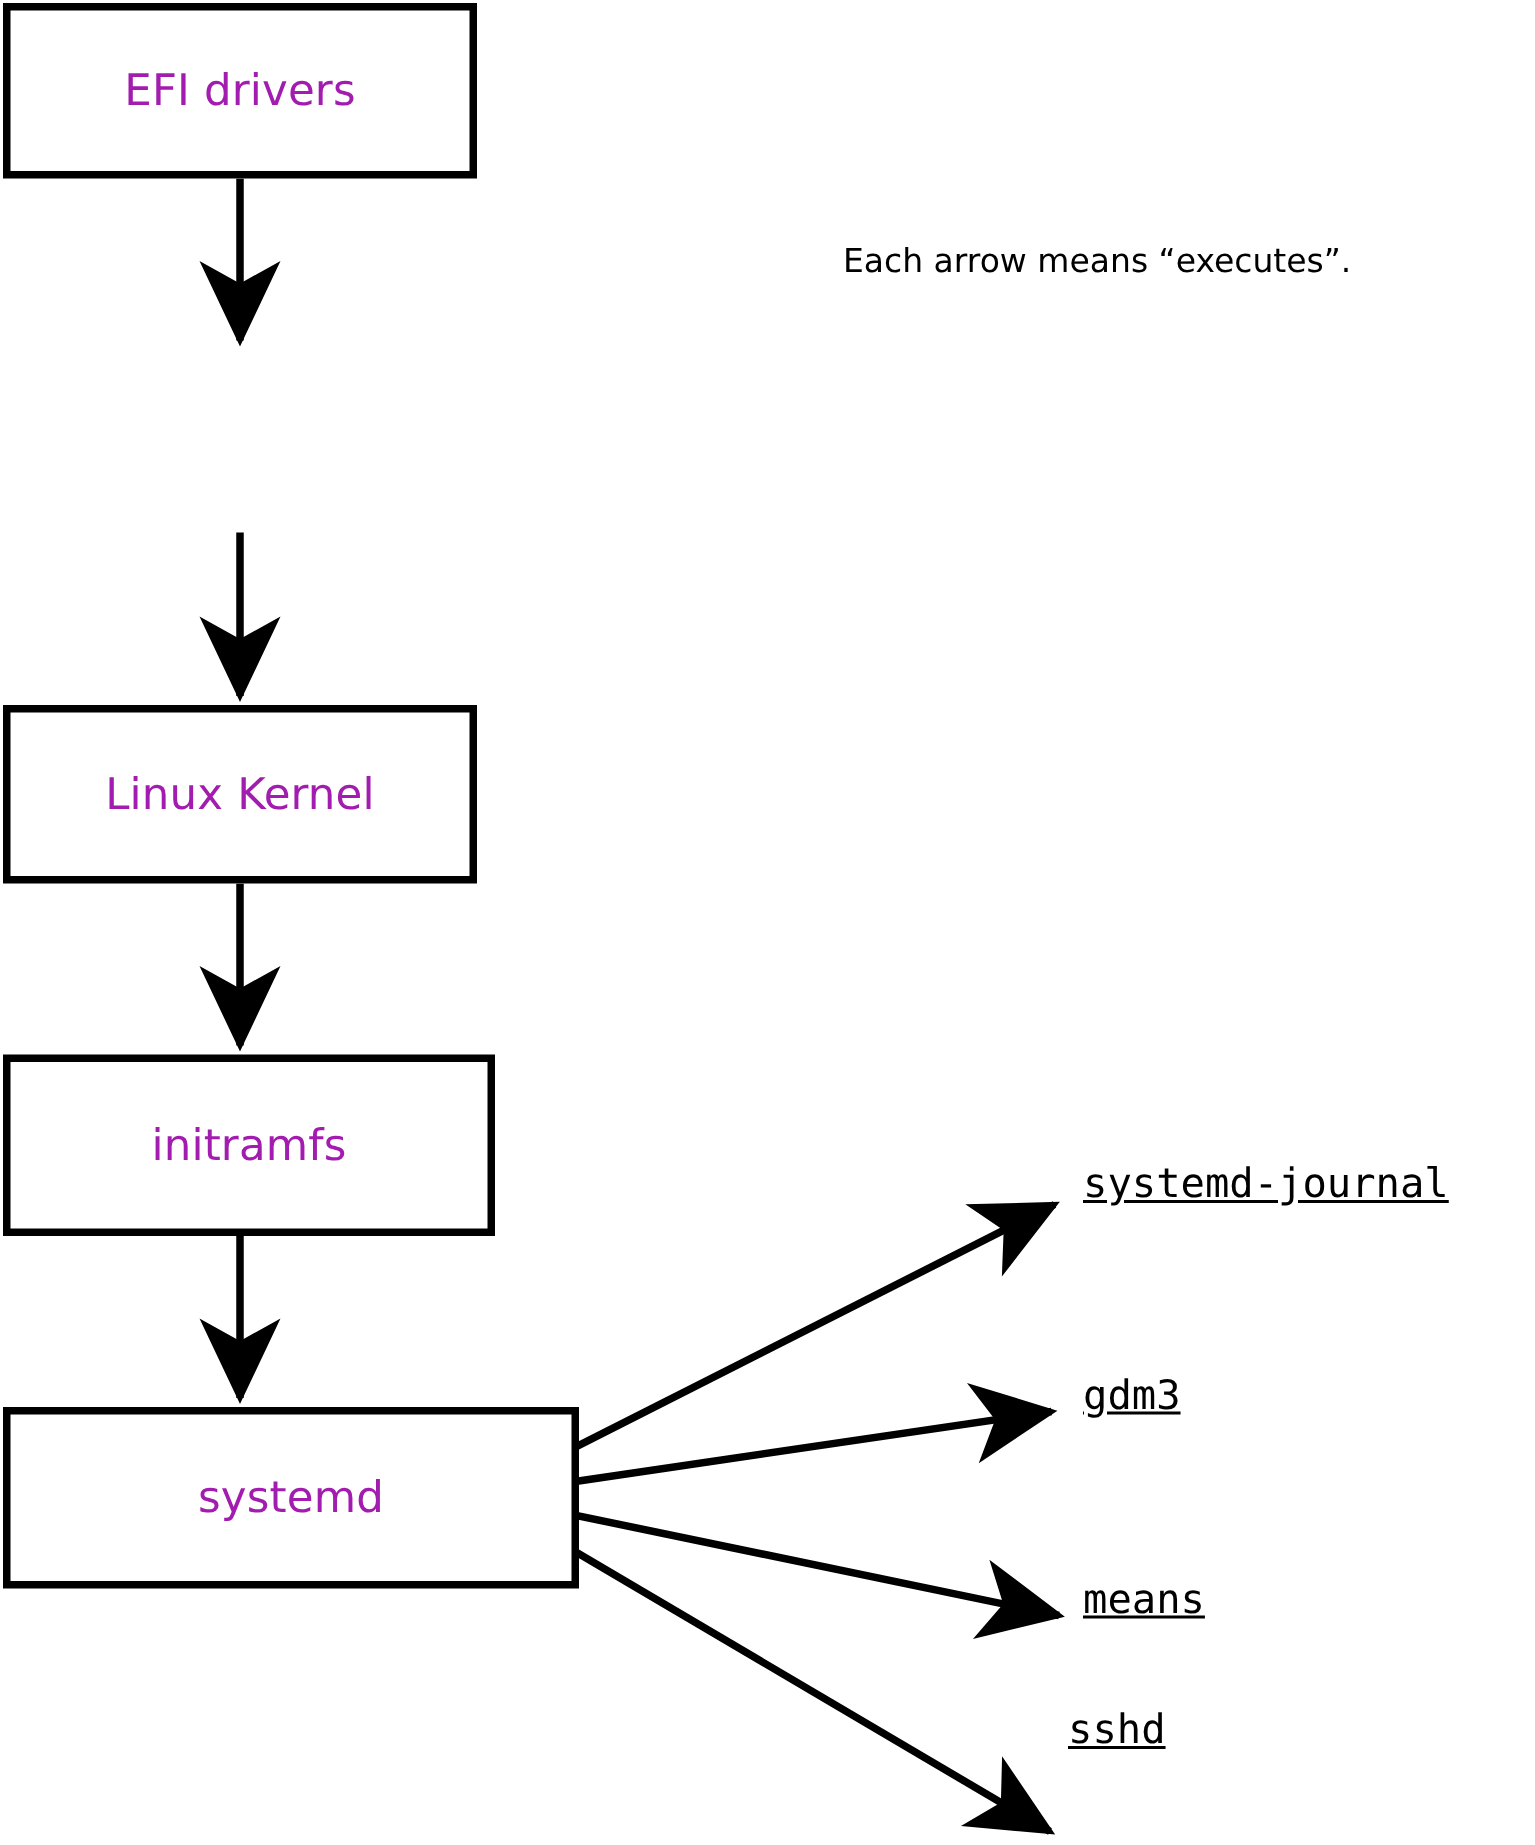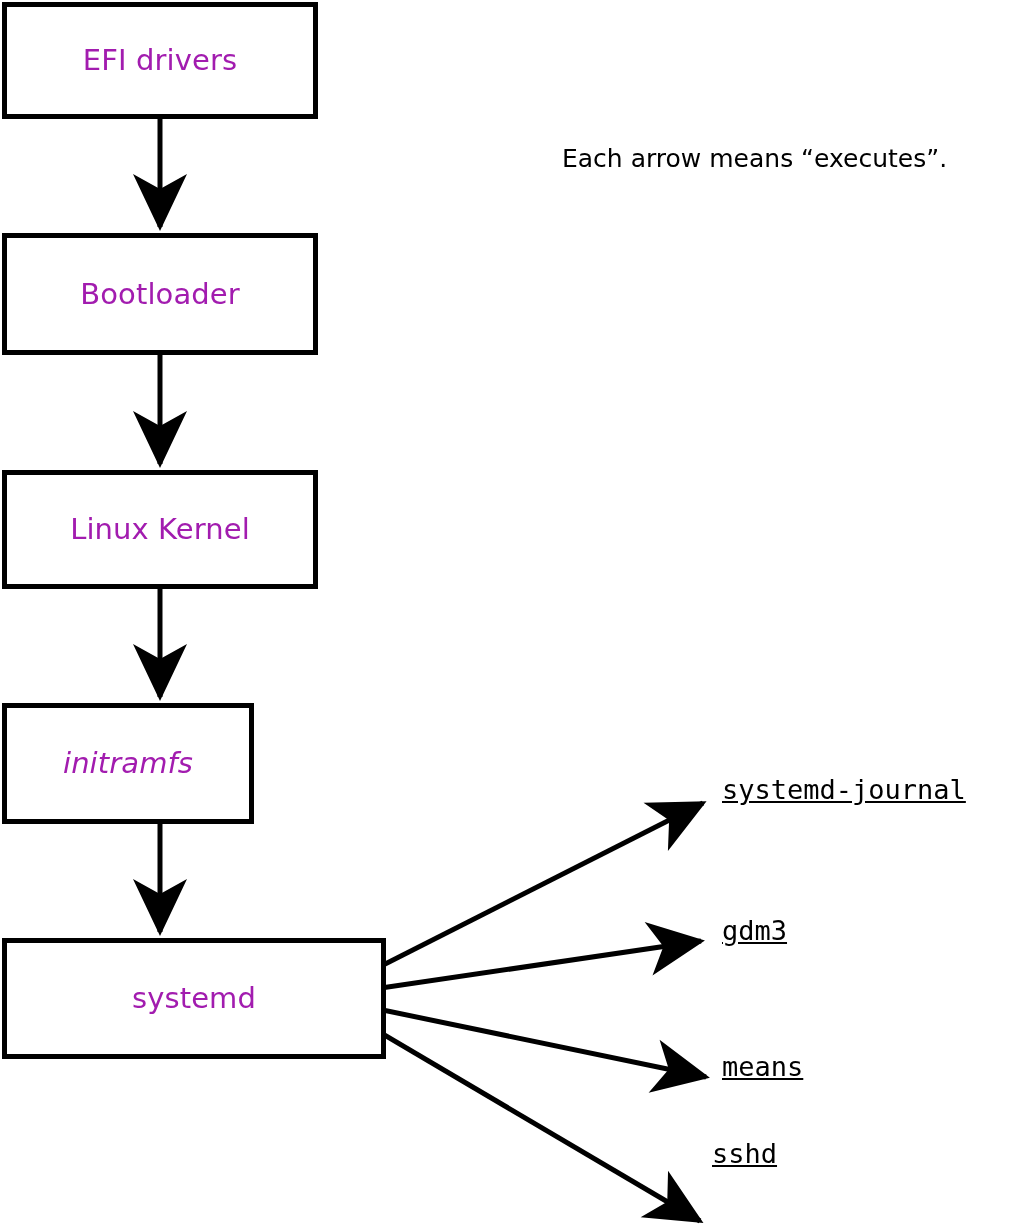--- a/index.html
+++ b/index.html
@@ -49,30 +49,30 @@
     font-size: 29px;
     line-height: 1;
     color: #a21caf;
     letter-spacing: 0.1px;
     white-space: nowrap;
   }
 
   #box-efi-drivers   { left: 2px; top: 2px;    width: 316px; height: 117px; }
   #box-bootloader    { left: 2px; top: 233px;  width: 316px; height: 122px; }
   #box-linux-kernel  { left: 2px; top: 470px;  width: 316px; height: 119px; align-items: center; }
-  #box-initramfs     { left: 2px; top: 703px;  width: 252px; height: 121px; font-style: italic; }
+  #box-initramfs     { left: 2px; top: 703px;  width: 328px; height: 121px; }
   #box-systemd       { left: 2px; top: 938px;  width: 384px; height: 121px; }
 
   
   #caption-note {
     position: absolute;
     left: 562px;
-    top: 144px;
+    top: 162px;
     font-family: "DejaVu Sans", sans-serif;
-    font-size: 25px;
+    font-size: 22px;
     line-height: 1.2;
     color: #000000;
     white-space: nowrap;
   }
 
   
   .service-label {
     position: absolute;
     font-family: "DejaVu Sans Mono", monospace;
     font-size: 27px;
@@ -111,23 +111,20 @@
       <line x1="320" y1="997" x2="701" y2="941"></line>
       <line x1="320" y1="997" x2="706" y2="1077"></line>
       <line x1="320" y1="997" x2="700" y2="1221"></line>
     </g>
   </svg>
 
   <div class="proc-box" id="box-efi-drivers">
     <span class="proc-box-label">EFI drivers</span>
   </div>
 
-  <div class="proc-box" id="box-bootloader">
-    <span class="proc-box-label">Bootloader</span>
-  </div>
 
   <div class="proc-box" id="box-linux-kernel">
     <span class="proc-box-label">Linux Kernel</span>
   </div>
 
   <div class="proc-box" id="box-initramfs">
     <span class="proc-box-label">initramfs</span>
   </div>
 
   <div class="proc-box" id="box-systemd">

